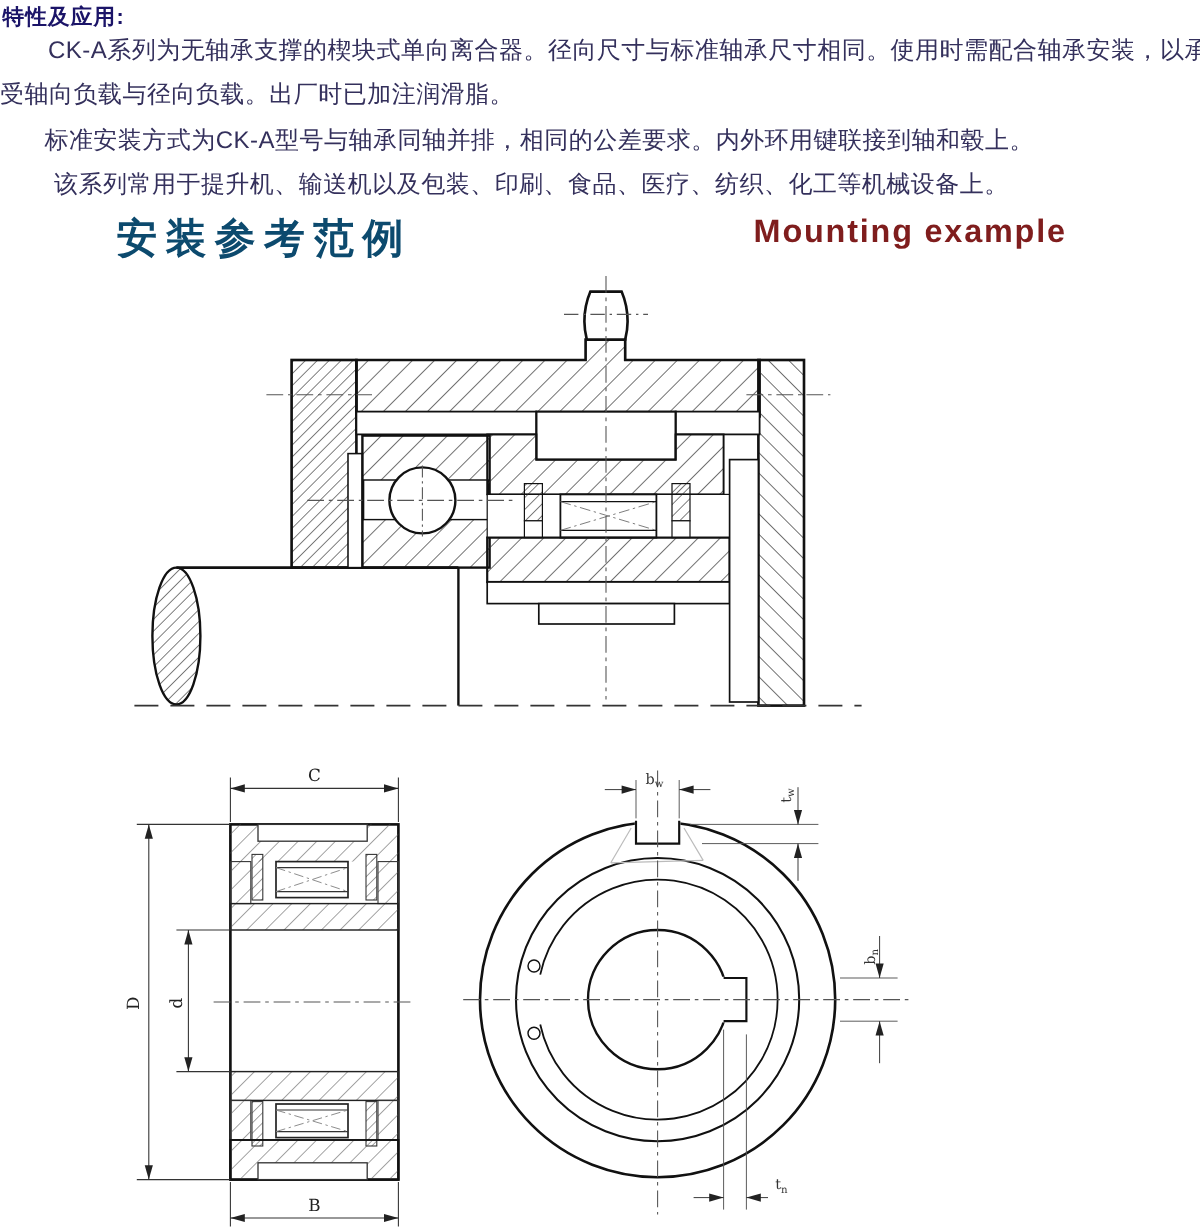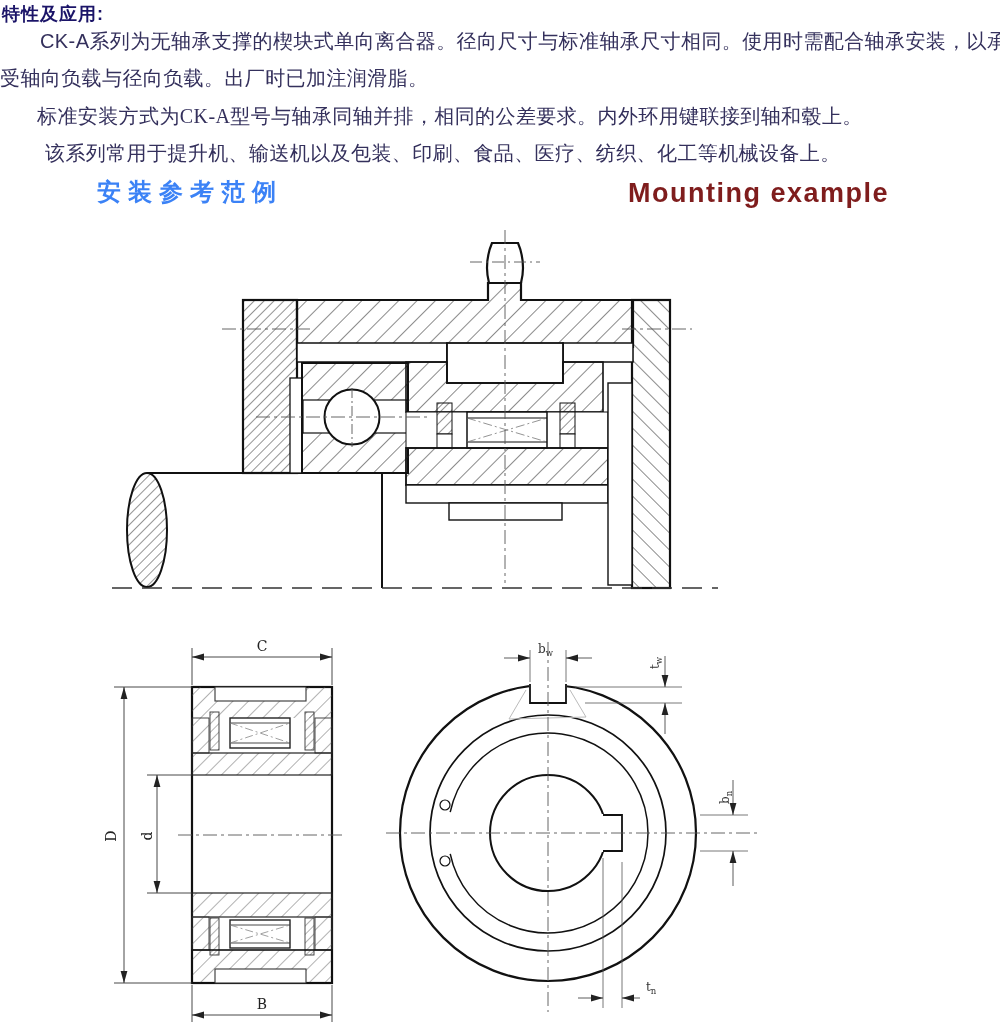--- a/index.html
+++ b/index.html
@@ -3,24 +3,24 @@
 <meta charset="utf-8">
 <style>
   html,body{margin:0;padding:0;background:#fff;}
   .page{position:relative;width:1000px;height:1024px;background:#ffffff;overflow:hidden;
         font-family:"Liberation Sans",sans-serif;}
   .intro-heading{position:absolute;left:2px;top:2px;font-size:18px;font-weight:bold;
         color:#1b1468;letter-spacing:1px;}
   .tl{position:absolute;font-size:20px;color:#34305c;white-space:nowrap;letter-spacing:0.4px;}
   .l1{left:40px;top:28px;}
   .l2{left:0px;top:65px;text-align:right;}
-  .l3{left:37px;top:103px;font-family:Liberation Serif, serif;}
+  .l3{left:37px;top:103px;}
   .l4{left:45px;top:140px;font-family:Liberation Mono, monospace;}
-  .sec-zh{position:absolute;left:97px;top:176px;font-size:24px;font-weight:bold;
-        color:#3b82f6;letter-spacing:7px;}
+  .sec-zh{position:absolute;left:97px;top:176px;font-size:34px;font-weight:bold;
+        color:#0c4a6e;letter-spacing:7px;}
   .sec-en{position:absolute;left:628px;top:178px;font-size:27px;font-weight:bold;
         color:#7f1d1d;letter-spacing:1.5px;}
   svg{position:absolute;left:0;top:0;}
   .dimtxt{font-family:"DejaVu Serif","Liberation Serif",serif;font-size:14px;fill:#222;}
   .dimtxt2{font-family:"DejaVu Serif","Liberation Serif",serif;font-size:12px;fill:#333;}
   .sub{font-size:8.5px;}
 </style>
 </head>
 <body>
 

